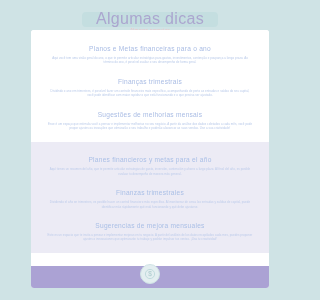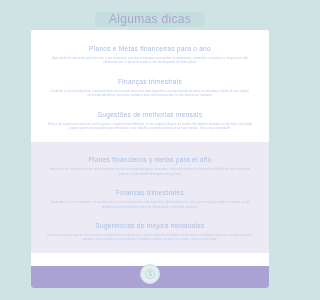--- a/index.html
+++ b/index.html
@@ -16,21 +16,21 @@
     position:absolute;left:0;top:0;width:300px;height:31px;
     background:#cfe3e5;
     display:flex;flex-direction:column;align-items:center;justify-content:flex-start;
   }
   .title-pill{
     margin-top:12px;
     padding:1px 14px 2px 14px;
     border-radius:4px;
     background:#c4dee0;
     color:#aba6cf;
-    font-size:12px;
+    font-size:16px;
     letter-spacing:.3px;
     line-height:12px;
     white-space:nowrap;
   }
   .title-sub{
     margin-top:1px;
     color:#f0c2c6;
     font-size:4.6px;
     letter-spacing:.25px;
     line-height:6px;

